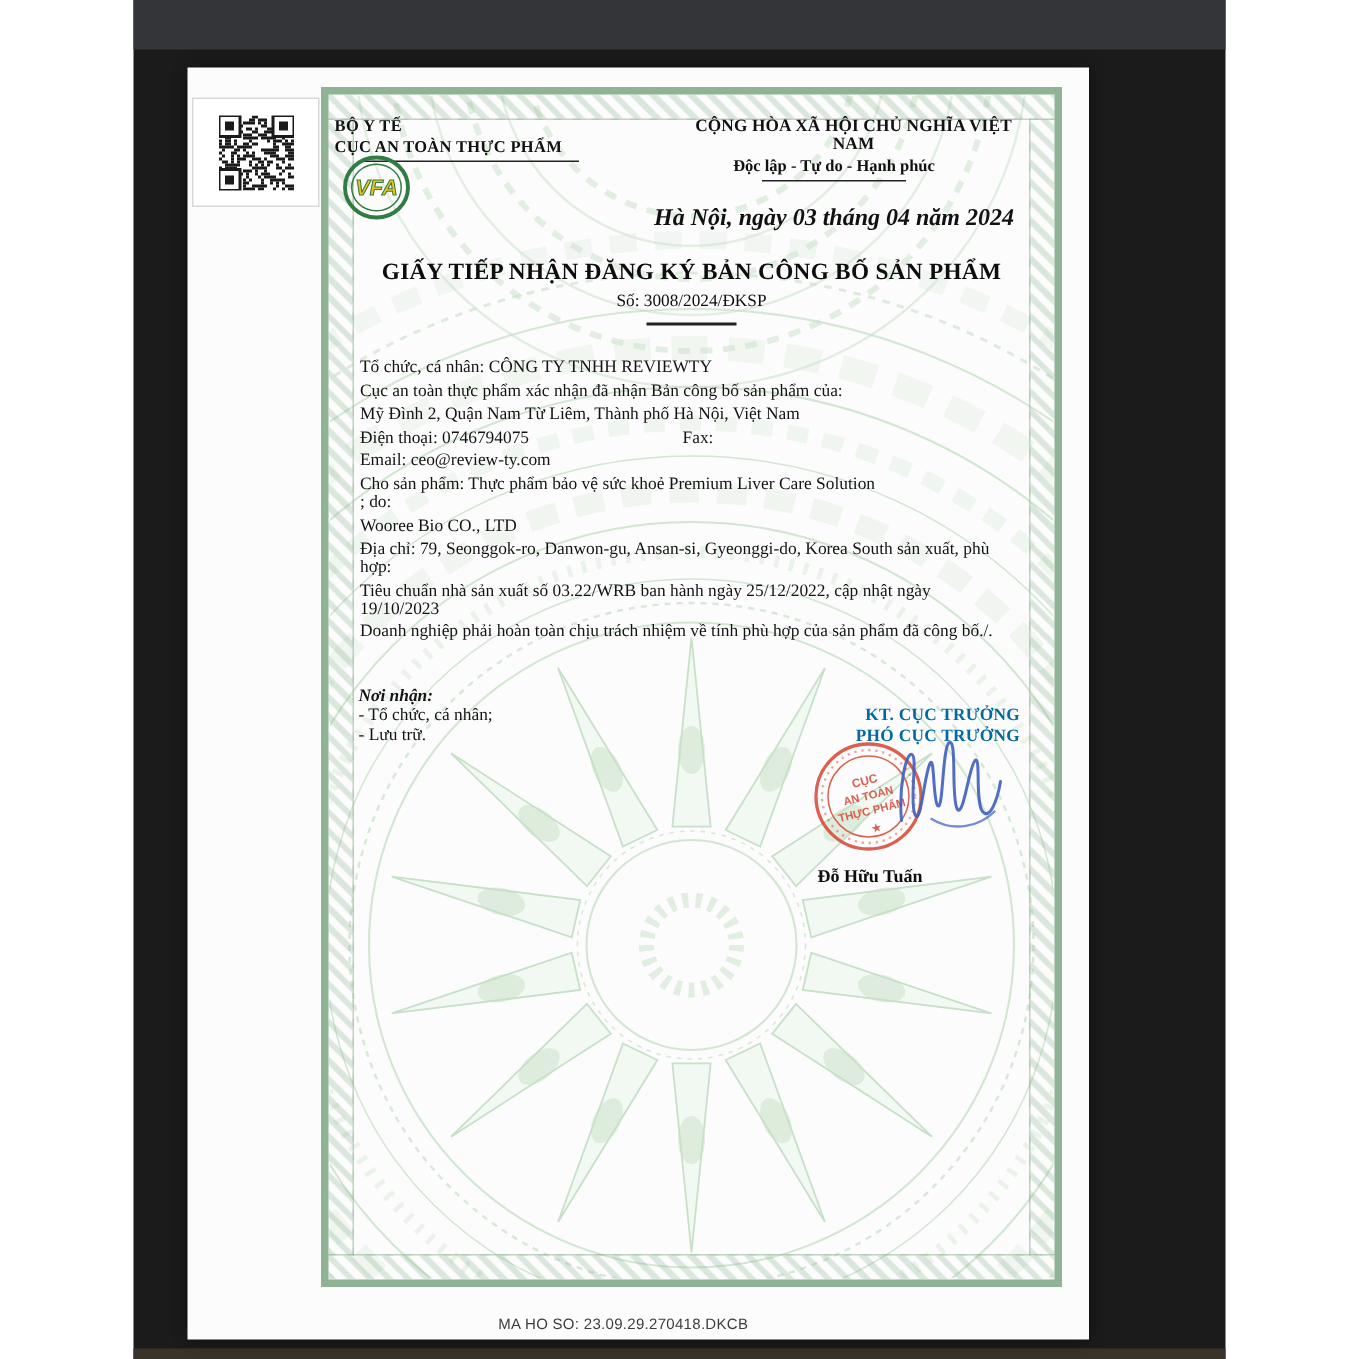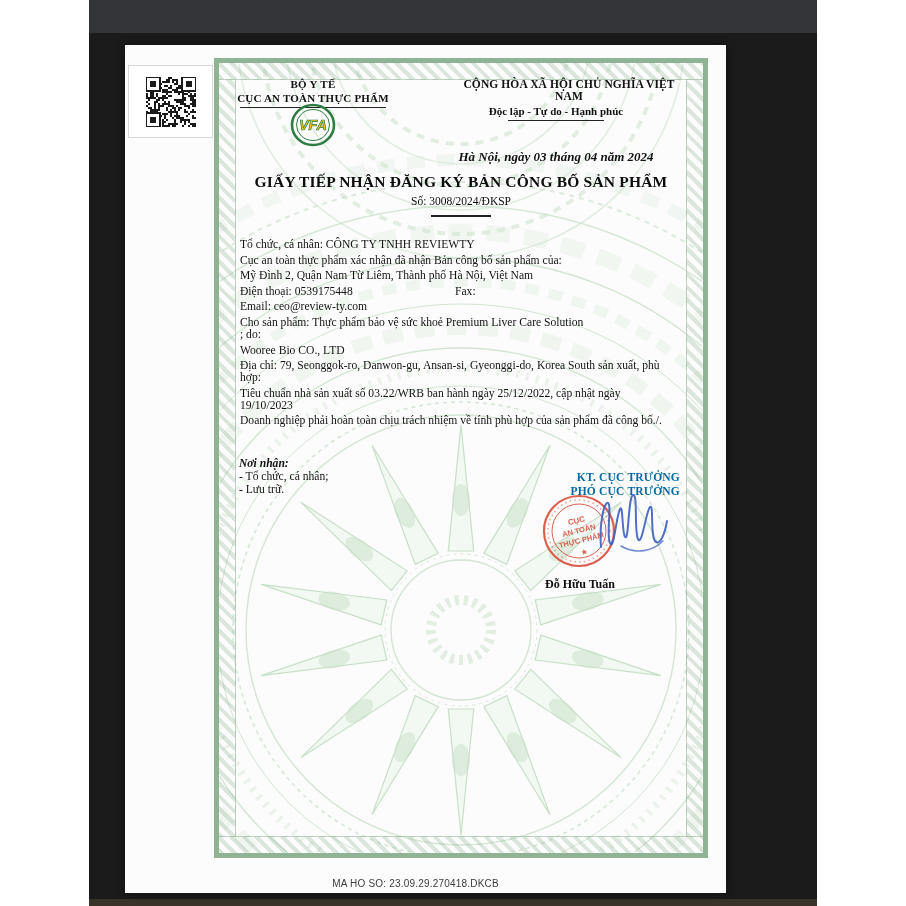--- a/index.html
+++ b/index.html
@@ -16,30 +16,30 @@
     repeating-linear-gradient(45deg, rgba(143,179,148,.30) 0 4px, rgba(255,255,255,0) 4px 9px);}
   .band-top{left:0;top:0;right:0;height:16px;border-bottom:1px solid rgba(143,179,148,.55);}
   .band-bottom{left:0;bottom:0;right:0;height:16px;border-top:1px solid rgba(143,179,148,.55);}
   .band-left{left:0;top:16px;bottom:16px;width:16px;border-right:1px solid rgba(143,179,148,.55);}
   .band-right{right:0;top:16px;bottom:16px;width:16px;border-left:1px solid rgba(143,179,148,.55);}
   .watermark{position:absolute;left:95px;top:19px;width:482px;height:788px;z-index:1;}
   
   .qr-box{position:absolute;left:3px;top:20px;width:85px;height:73px;background:#fff;
     border:1px solid #d8d8d8;box-sizing:border-box;z-index:4;display:flex;align-items:center;justify-content:center;}
   
-  .hdr-left{position:absolute;left:98px;top:33px;width:180px;text-align:center;z-index:3;color:#111;}
+  .hdr-left{position:absolute;left:98px;top:33px;width:180px;z-index:3;color:#111;}
   .hdr-left .l1{font-size:11px;font-weight:bold;letter-spacing:.3px;}
   .hdr-left .l2{font-size:11px;font-weight:bold;margin-top:2px;letter-spacing:.2px;}
   .hdr-rule{height:0;border-top:1.4px solid #222;width:146px;margin:3px auto 0;}
   .vfa-wrap{margin-top:-7px;}
   .hdr-right{position:absolute;left:306px;top:33px;width:250px;text-align:center;z-index:3;color:#111;}
   .hdr-right .l1{font-size:11.5px;font-weight:bold;letter-spacing:.1px;margin-left:26px;}
   .hdr-right .l2{font-size:11px;font-weight:bold;margin-top:3px;}
   .hdr-rule2{height:0;border-top:1.4px solid #222;width:96px;margin:3px auto 0;}
-  .date-line{font-size:13px;font-weight:bold;font-style:italic;margin-top:28px;}
+  .date-line{font-size:16px;font-weight:bold;font-style:italic;margin-top:16px;}
   
   .title-block{position:absolute;left:89px;top:128px;width:494px;text-align:center;z-index:3;color:#0d0d0d;}
   .cert-title{font-size:15.5px;font-weight:bold;letter-spacing:.2px;white-space:nowrap;}
   .cert-number{font-size:11.5px;margin-top:4px;}
   .num-rule{height:0;border-top:2px solid #222;width:60px;margin:8px auto 0;}
   
   .body-block{position:absolute;left:115px;top:192px;width:470px;z-index:3;color:#131313;
     font-size:11.6px;line-height:15.6px;}
   .bline{white-space:nowrap;}
   .bline.tight{margin-top:-3.6px;}
@@ -390,21 +390,21 @@
       <div class="cert-title">GIẤY TIẾP NHẬN ĐĂNG KÝ BẢN CÔNG BỐ SẢN PHẨM</div>
       <div class="cert-number">Số: 3008/2024/ĐKSP</div>
       <div class="num-rule"></div>
     </div>
 
     <div class="body-block">
       <div class="bline">Tổ chức, cá nhân: CÔNG TY TNHH REVIEWTY</div>
       <div class="bline">Cục an toàn thực phẩm xác nhận đã nhận Bản công bố sản phẩm của:</div>
       <div class="bline">Mỹ Đình 2, Quận Nam Từ Liêm, Thành phố Hà Nội, Việt Nam</div>
       <div class="phone-line">
-        <span>Điện thoại: 0539175448</span>
+        <span>Điện thoại: 0746794075</span>
         <span class="fax">Fax:</span>
       </div>
       <div class="bline">Email: ceo@review-ty.com</div>
       <div class="bline">Cho sản phẩm: Thực phẩm bảo vệ sức khoẻ Premium Liver Care Solution</div>
       <div class="bline tight">; do:</div>
       <div class="bline">Wooree Bio CO., LTD</div>
       <div class="bline">Địa chỉ: 79, Seonggok-ro, Danwon-gu, Ansan-si, Gyeonggi-do, Korea South sản xuất, phù</div>
       <div class="bline tight">hợp:</div>
       <div class="bline">Tiêu chuẩn nhà sản xuất số 03.22/WRB ban hành ngày 25/12/2022, cập nhật ngày</div>
       <div class="bline tight">19/10/2023</div>

